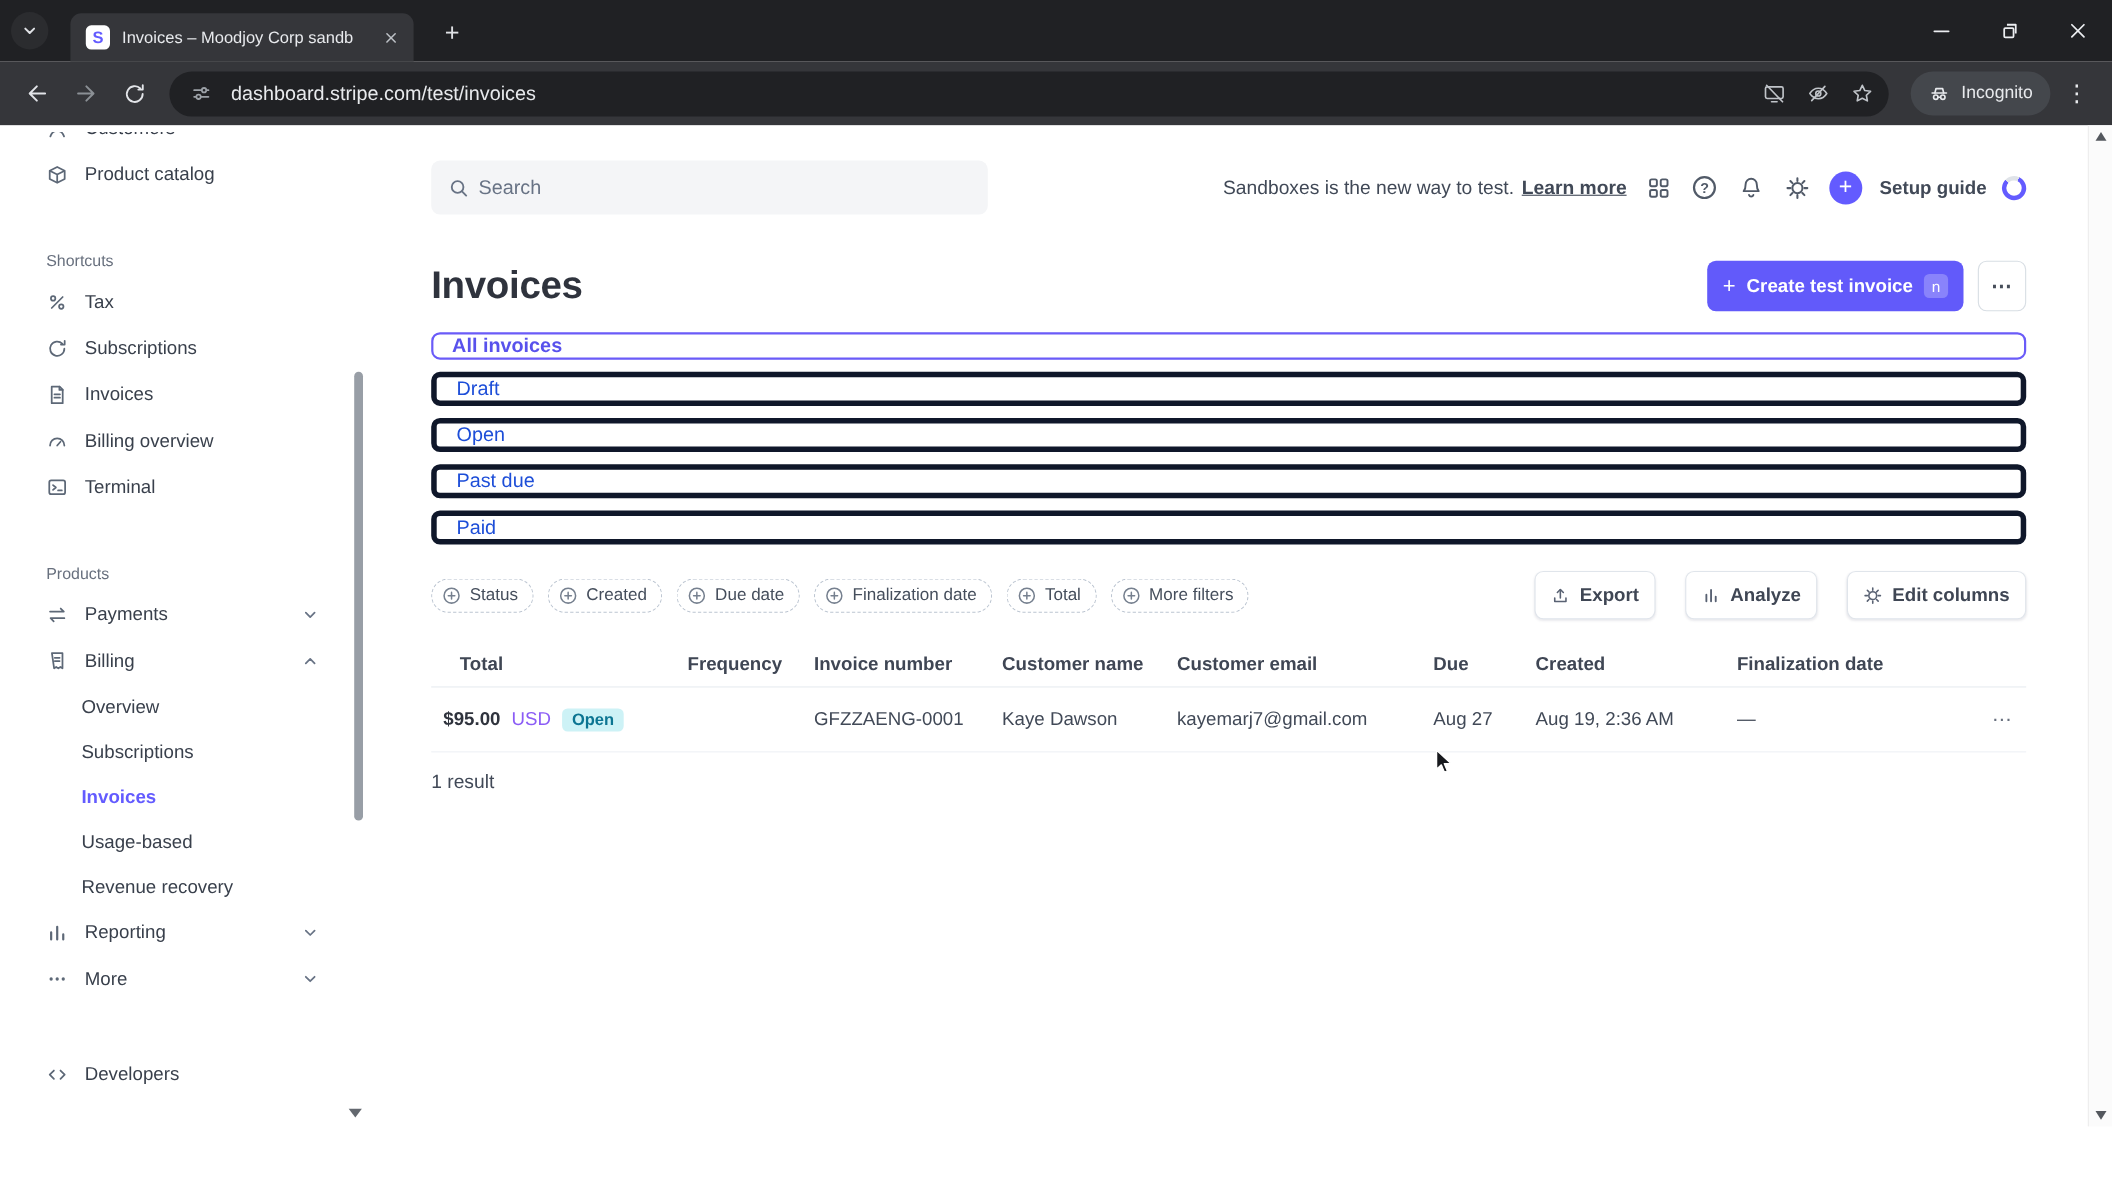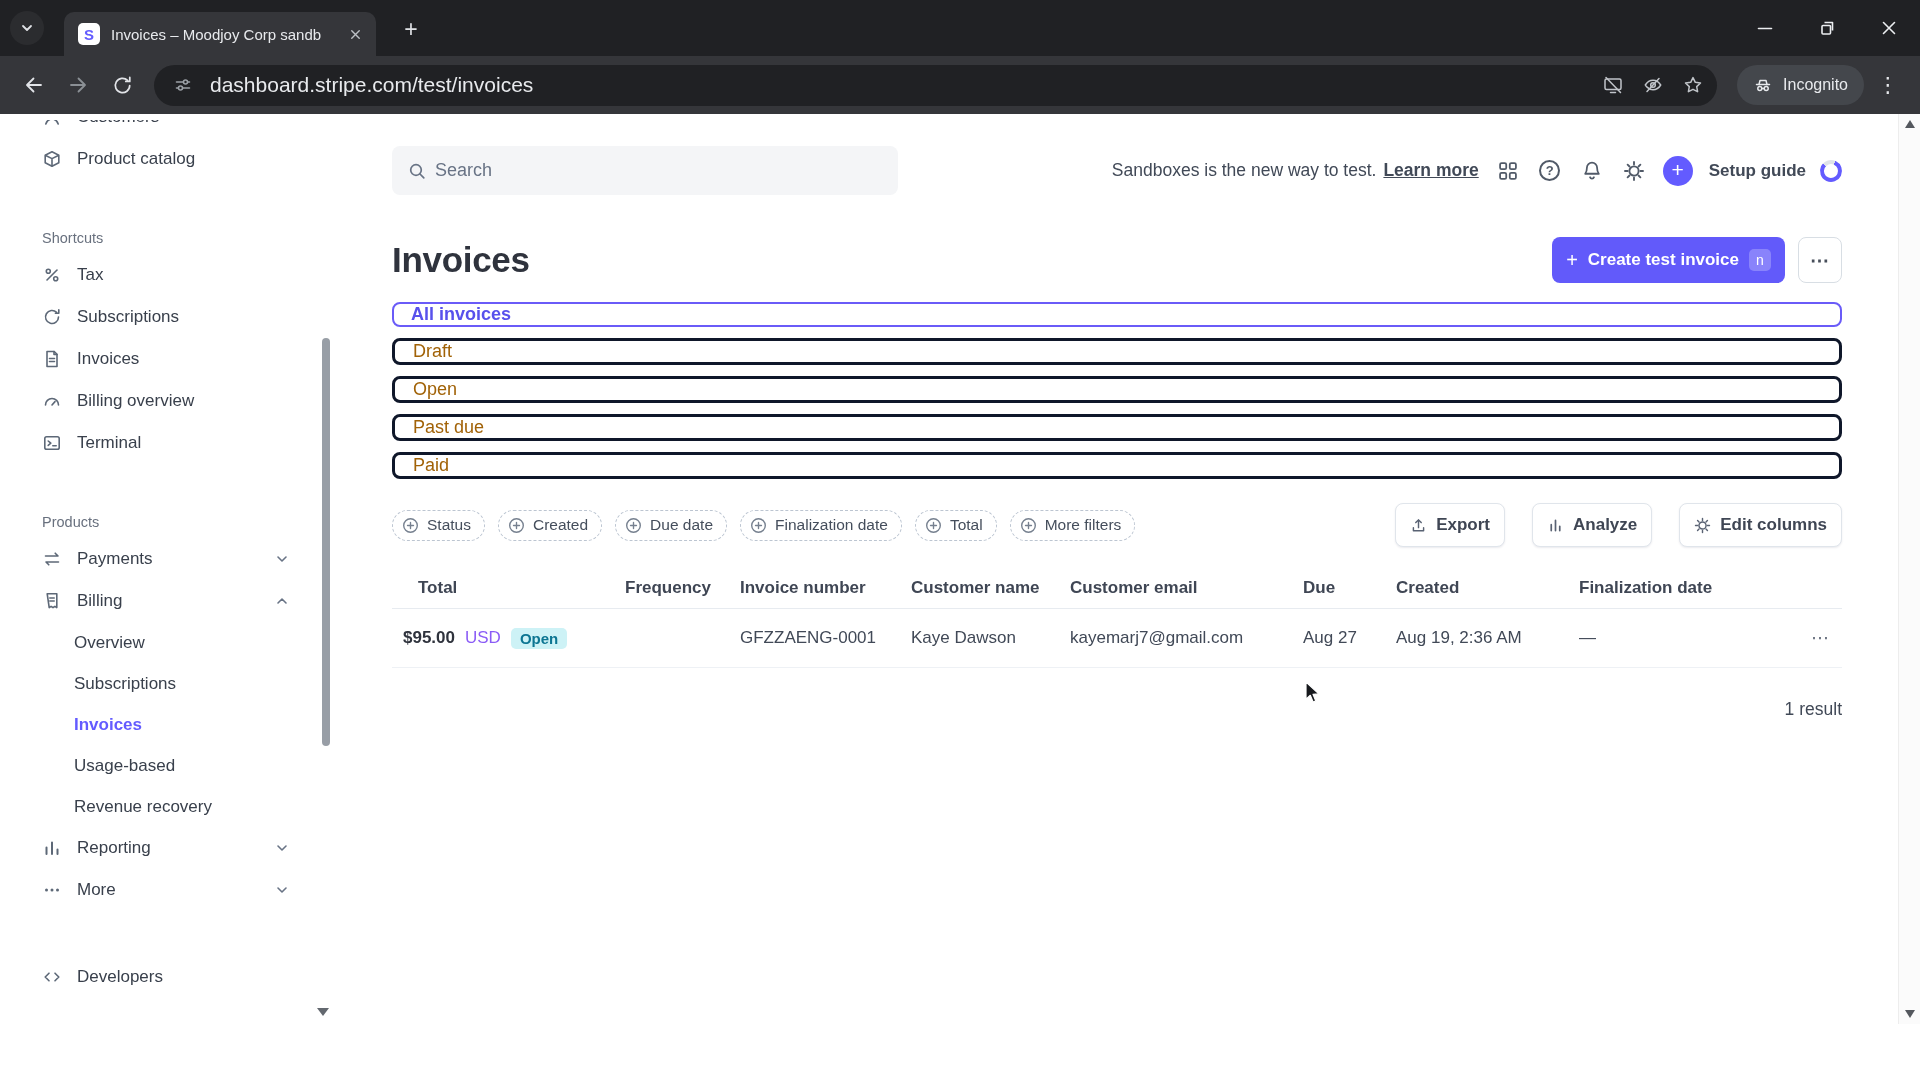--- a/index.html
+++ b/index.html
@@ -17,21 +17,21 @@
   .btab-close { width:22px; height:22px; color:#bdc1c6; display:flex; align-items:center; justify-content:center; flex:0 0 auto; }
   .newtab-btn { position:absolute; left:396px; top:14px; width:30px; height:30px; color:#dfe1e5; font-size:23px; font-weight:300; display:flex; align-items:center; justify-content:center; }
   .win-controls { position:absolute; right:0; top:0; height:56px; display:flex; }
   .win-btn { width:62px; height:56px; display:flex; align-items:center; justify-content:center; color:#eceef1; }
 
   .toolbar { height:58px; background:#35363a; display:flex; align-items:center; padding:0 12px; }
   .nav-btn { width:44px; height:44px; border-radius:50%; display:flex; align-items:center; justify-content:center; color:#e2e4e8; flex:0 0 auto; }
   .nav-btn.fwd { color:#8b9095; }
   .urlbar { flex:1; height:41px; background:#202124; border-radius:21px; margin:0 10px; display:flex; align-items:center; padding:0 8px 0 14px; gap:12px; min-width:0; }
   .site-info-btn { width:30px; height:30px; display:flex; align-items:center; justify-content:center; color:#9ca1a7; }
-  .url-text { flex:1; color:#e8eaed; font-size:21px; white-space:nowrap; overflow:hidden; }
+  .url-text { flex:1; color:#e8eaed; font-size:18px; white-space:nowrap; overflow:hidden; }
   .urlbar-right { display:flex; align-items:center; gap:8px; }
   .urlbar-icon { width:32px; height:32px; display:flex; align-items:center; justify-content:center; color:#c0c4c9; }
   .incognito-pill { height:40px; border-radius:20px; background:#44474c; display:flex; align-items:center; gap:10px; padding:0 16px; color:#e8eaed; font-size:16px; margin:0 4px 0 10px; }
   .kebab-btn { width:40px; height:40px; display:flex; align-items:center; justify-content:center; color:#e8eaed; font-size:21px; }
 
   
   .banner { height:56px; background:#1e3c5f; position:relative; display:flex; align-items:center; padding:0 26px; color:#fff; }
   .banner-label { display:flex; align-items:center; gap:10px; font-size:18px; font-weight:700; }
   .info-icon { width:18px; height:18px; border:1.5px solid rgba(255,255,255,.75); border-radius:5px; color:rgba(255,255,255,.9); font-size:11px; font-weight:700; display:flex; align-items:center; justify-content:center; }
   .banner-msg { position:absolute; left:50%; transform:translateX(-50%); font-size:17.5px; color:#eef3f9; white-space:nowrap; }
@@ -71,21 +71,21 @@
 
   .head-row { margin-top:42px; display:flex; align-items:center; height:46px; }
   .page-title { font-size:35px; font-weight:700; color:#2f333d; letter-spacing:-0.3px; }
   .head-actions { margin-left:auto; display:flex; align-items:center; gap:13px; }
   .create-btn { height:46px; background:#625afa; border:none; border-radius:8px; color:#fff; font-size:17px; font-weight:600; display:flex; align-items:center; gap:10px; padding:0 14px; font-family:inherit; cursor:pointer; }
   .create-btn .plus { font-size:20px; font-weight:400; line-height:1; }
   .kbd { width:22px; height:22px; border-radius:5px; background:rgba(255,255,255,.25); font-size:14px; font-weight:400; display:flex; align-items:center; justify-content:center; }
   .more-btn { width:44px; height:46px; background:#fff; border:1px solid #d8dee4; border-radius:8px; color:#474e5a; font-size:19px; font-weight:700; display:flex; align-items:center; justify-content:center; letter-spacing:1px; }
 
   .tabs-row { margin-top:19px; display:flex; gap:11px;flex-direction:column; }
-  .itab { flex:1; height:59px; border:3px solid #0f172a; background:#fff; border-radius:8px; display:flex; align-items:center; padding:0 18px; font-size:18px; color:#a16207; cursor:pointer; }
+  .itab { flex:1; height:59px; border:5px solid #0f172a; background:#fff; border-radius:8px; display:flex; align-items:center; padding:0 18px; font-size:18px; color:#1d4ed8; cursor:pointer; }
   .itab.active { border:2px solid #6a5bf8; color:#5851ec; font-weight:700; padding:0 17px; }
 
   .filter-row { margin-top:24px; display:flex; align-items:center; }
   .chips { display:flex; align-items:center; gap:13px; }
   .chip { display:flex; align-items:center; gap:8px; height:31px; padding:0 13px 0 9px; border:1px dashed #bcc5d1; border-radius:16px; font-size:15.5px; color:#454e5c; cursor:pointer; white-space:nowrap; }
   .chip .pc { width:17px; height:17px; color:#76808f; }
   .filter-actions { margin-left:auto; display:flex; align-items:flex-start; gap:27px; }
   .act-btn { display:flex; align-items:center; gap:9px; height:44px; padding:0 14px; background:#fff; border:1px solid #e0e5eb; box-shadow:0 1px 2px rgba(50,50,93,.1); border-radius:8px; font-size:17px; font-weight:600; color:#3f4654; font-family:inherit; cursor:pointer; }
   .act-btn .icn { color:#596273; }
 
@@ -93,21 +93,21 @@
   .trow { display:grid; grid-template-columns:233px 115px 171px 159px 233px 93px 183px 1fr; align-items:center; }
   .thead { height:42px; border-bottom:1px solid #e7ebf0; font-size:17px; font-weight:700; color:#3f4654; }
   .thead > div:first-child { padding-left:26px; }
   .tdata { height:59px; border-bottom:1px solid #eef1f5; font-size:17px; color:#414957; cursor:pointer; }
   .cell-total { display:flex; align-items:center; gap:10px; padding-left:11px; }
   .amount { font-weight:700; color:#2f333d; }
   .cur { color:#8b5cf6; }
   .badge-open { background:#cdf2f6; color:#0c7592; font-size:15px; font-weight:600; padding:2px 9px; border-radius:5px; }
   .cell-last { display:flex; align-items:center; justify-content:space-between; padding-right:12px; }
   .row-kebab { color:#68707e; font-size:18px; letter-spacing:1px; }
-  .result-count { margin-top:31px; font-size:17.5px; color:#414957;text-align:right; }
+  .result-count { margin-top:16px; font-size:17.5px; color:#414957; }
 
   .page-scroll { width:22px; flex:0 0 auto; background:#fbfbfb; border-left:1px solid #ededed; display:flex; flex-direction:column; align-items:center; justify-content:space-between; padding:6px 0; }
   .tri-up { width:0; height:0; border-left:5.5px solid transparent; border-right:5.5px solid transparent; border-bottom:8px solid #54585e; }
   .tri-down { width:0; height:0; border-left:5.5px solid transparent; border-right:5.5px solid transparent; border-top:8px solid #54585e; }
 
   .cursor { position:absolute; left:1303px; top:680px; z-index:60; pointer-events:none; }
 </style>
 </head>
 <body>
 

